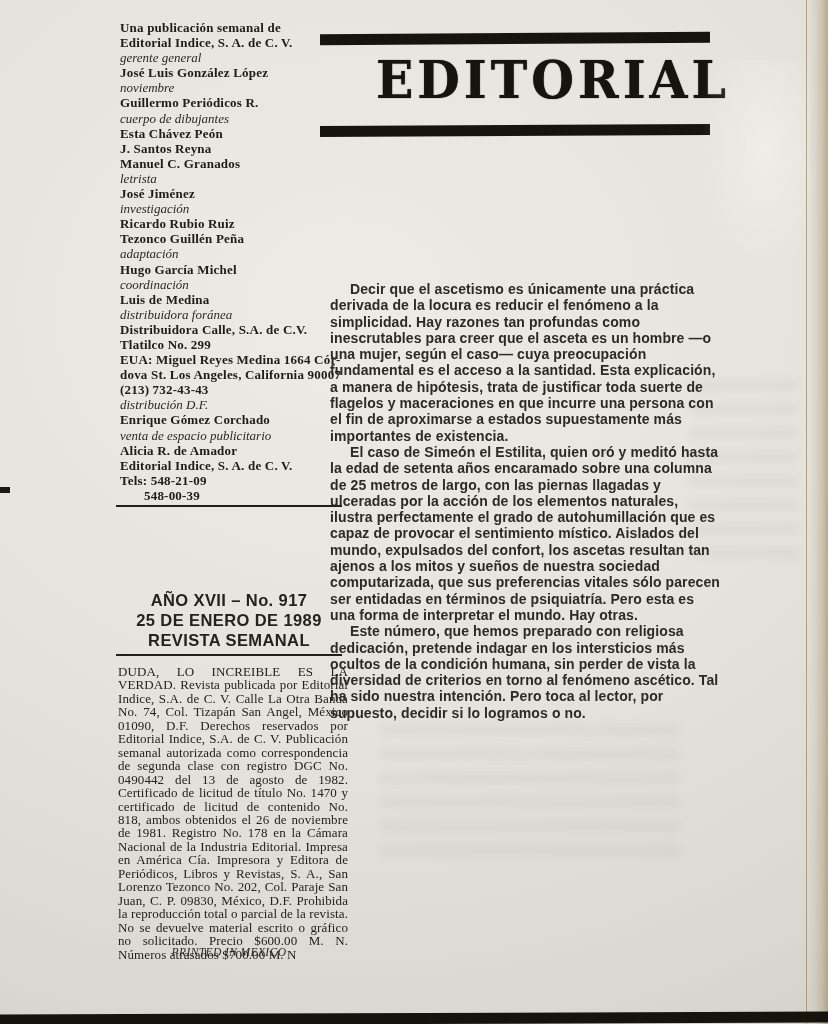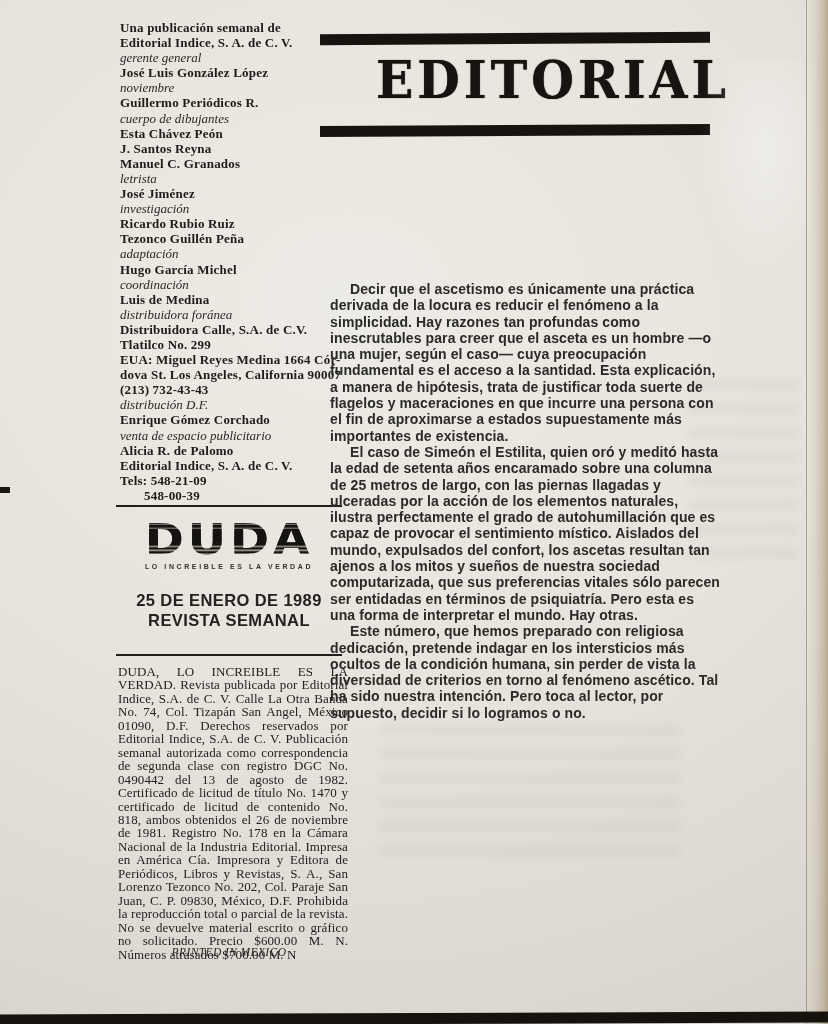--- a/index.html
+++ b/index.html
@@ -127,34 +127,31 @@
         <div class="m-line bold">Luis de Medina</div>
         <div class="m-line italic">distribuidora foránea</div>
         <div class="m-line bold">Distribuidora Calle, S.A. de C.V.</div>
         <div class="m-line bold">Tlatilco No. 299</div>
         <div class="m-line bold">EUA: Miguel Reyes Medina 1664 Cór-</div>
         <div class="m-line bold">dova St. Los Angeles, California 90007</div>
         <div class="m-line bold">(213) 732-43-43</div>
         <div class="m-line italic">distribución D.F.</div>
         <div class="m-line bold">Enrique Gómez Corchado</div>
         <div class="m-line italic">venta de espacio publicitario</div>
-        <div class="m-line bold">Alicia R. de Palomo</div>
+        <div class="m-line bold">Alicia R. de Amador</div>
         <div class="m-line bold">Editorial Indice, S. A. de C. V.</div>
         <div class="m-line bold">Tels: 548-21-09</div>
         <div class="m-line bold indent">548-00-39</div>
       </div>
 
     <hr class="rule rule-1">
 
-    <div class="logo-block">
-      <div class="logo-word">DUDA</div>
-      <div class="logo-tagline">LO INCREIBLE ES LA VERDAD</div>
-    </div>
 
     <div class="issue-block">
+      <div>AÑO XVII – No. 917</div>
       <div>25 DE ENERO DE 1989</div>
       <div>REVISTA SEMANAL</div>
     </div>
 
     <hr class="rule rule-2">
 
     <p class="fineprint">DUDA, LO INCREIBLE ES LA VERDAD. Revista publicada por Editorial Indice, S.A. de C. V. Calle La Otra Banda No. 74, Col. Tizapán San Angel, México 01090, D.F. Derechos reservados por Editorial Indice, S.A. de C. V. Publicación semanal autorizada como correspondencia de segunda clase con registro DGC No. 0490442 del 13 de agosto de 1982. Certificado de licitud de título No. 1470 y certificado de licitud de contenido No. 818, ambos obtenidos el 26 de noviembre de 1981. Registro No. 178 en la Cámara Nacional de la Industria Editorial. Impresa en América Cía. Impresora y Editora de Periódicos, Libros y Revistas, S. A., San Lorenzo Tezonco No. 202, Col. Paraje San Juan, C. P. 09830, México, D.F. Prohibida la reproducción total o parcial de la revista. No se devuelve material escrito o gráfico no solicitado. Precio $600.00 M. N. Números atrasados $700.00 M. N</p>
     <p class="printed">PRINTED IN MEXICO</p>
   </aside>
 

